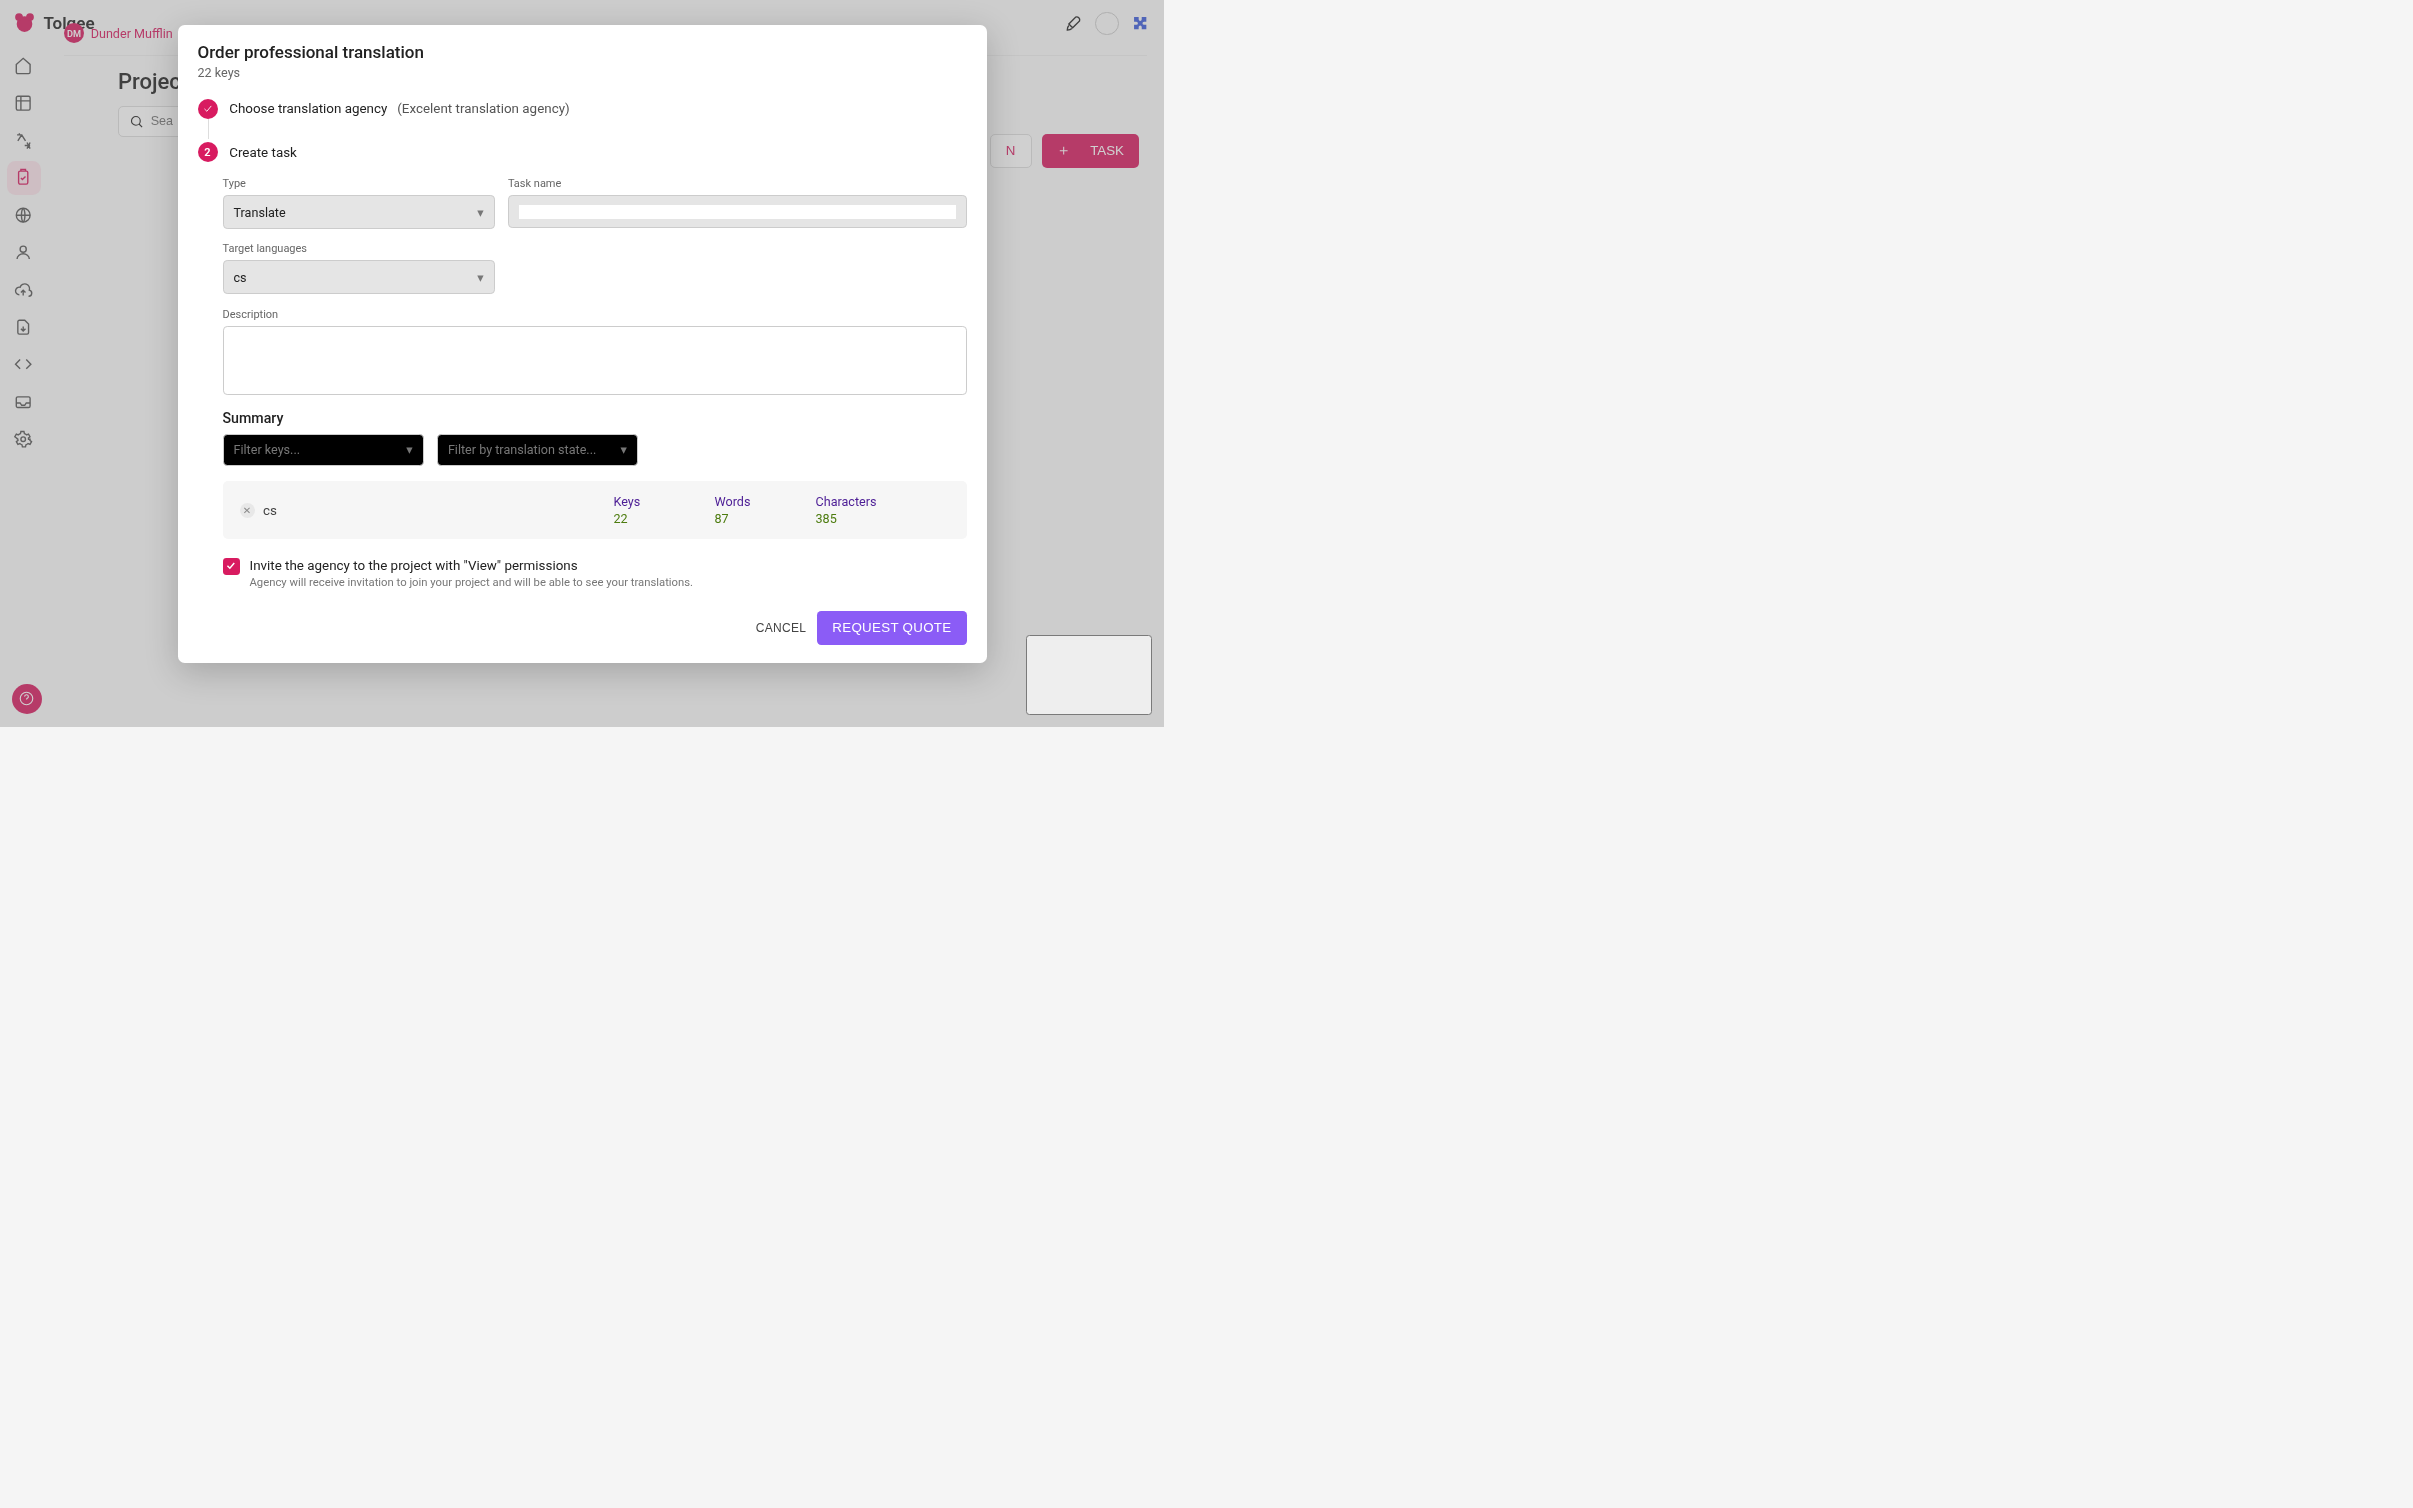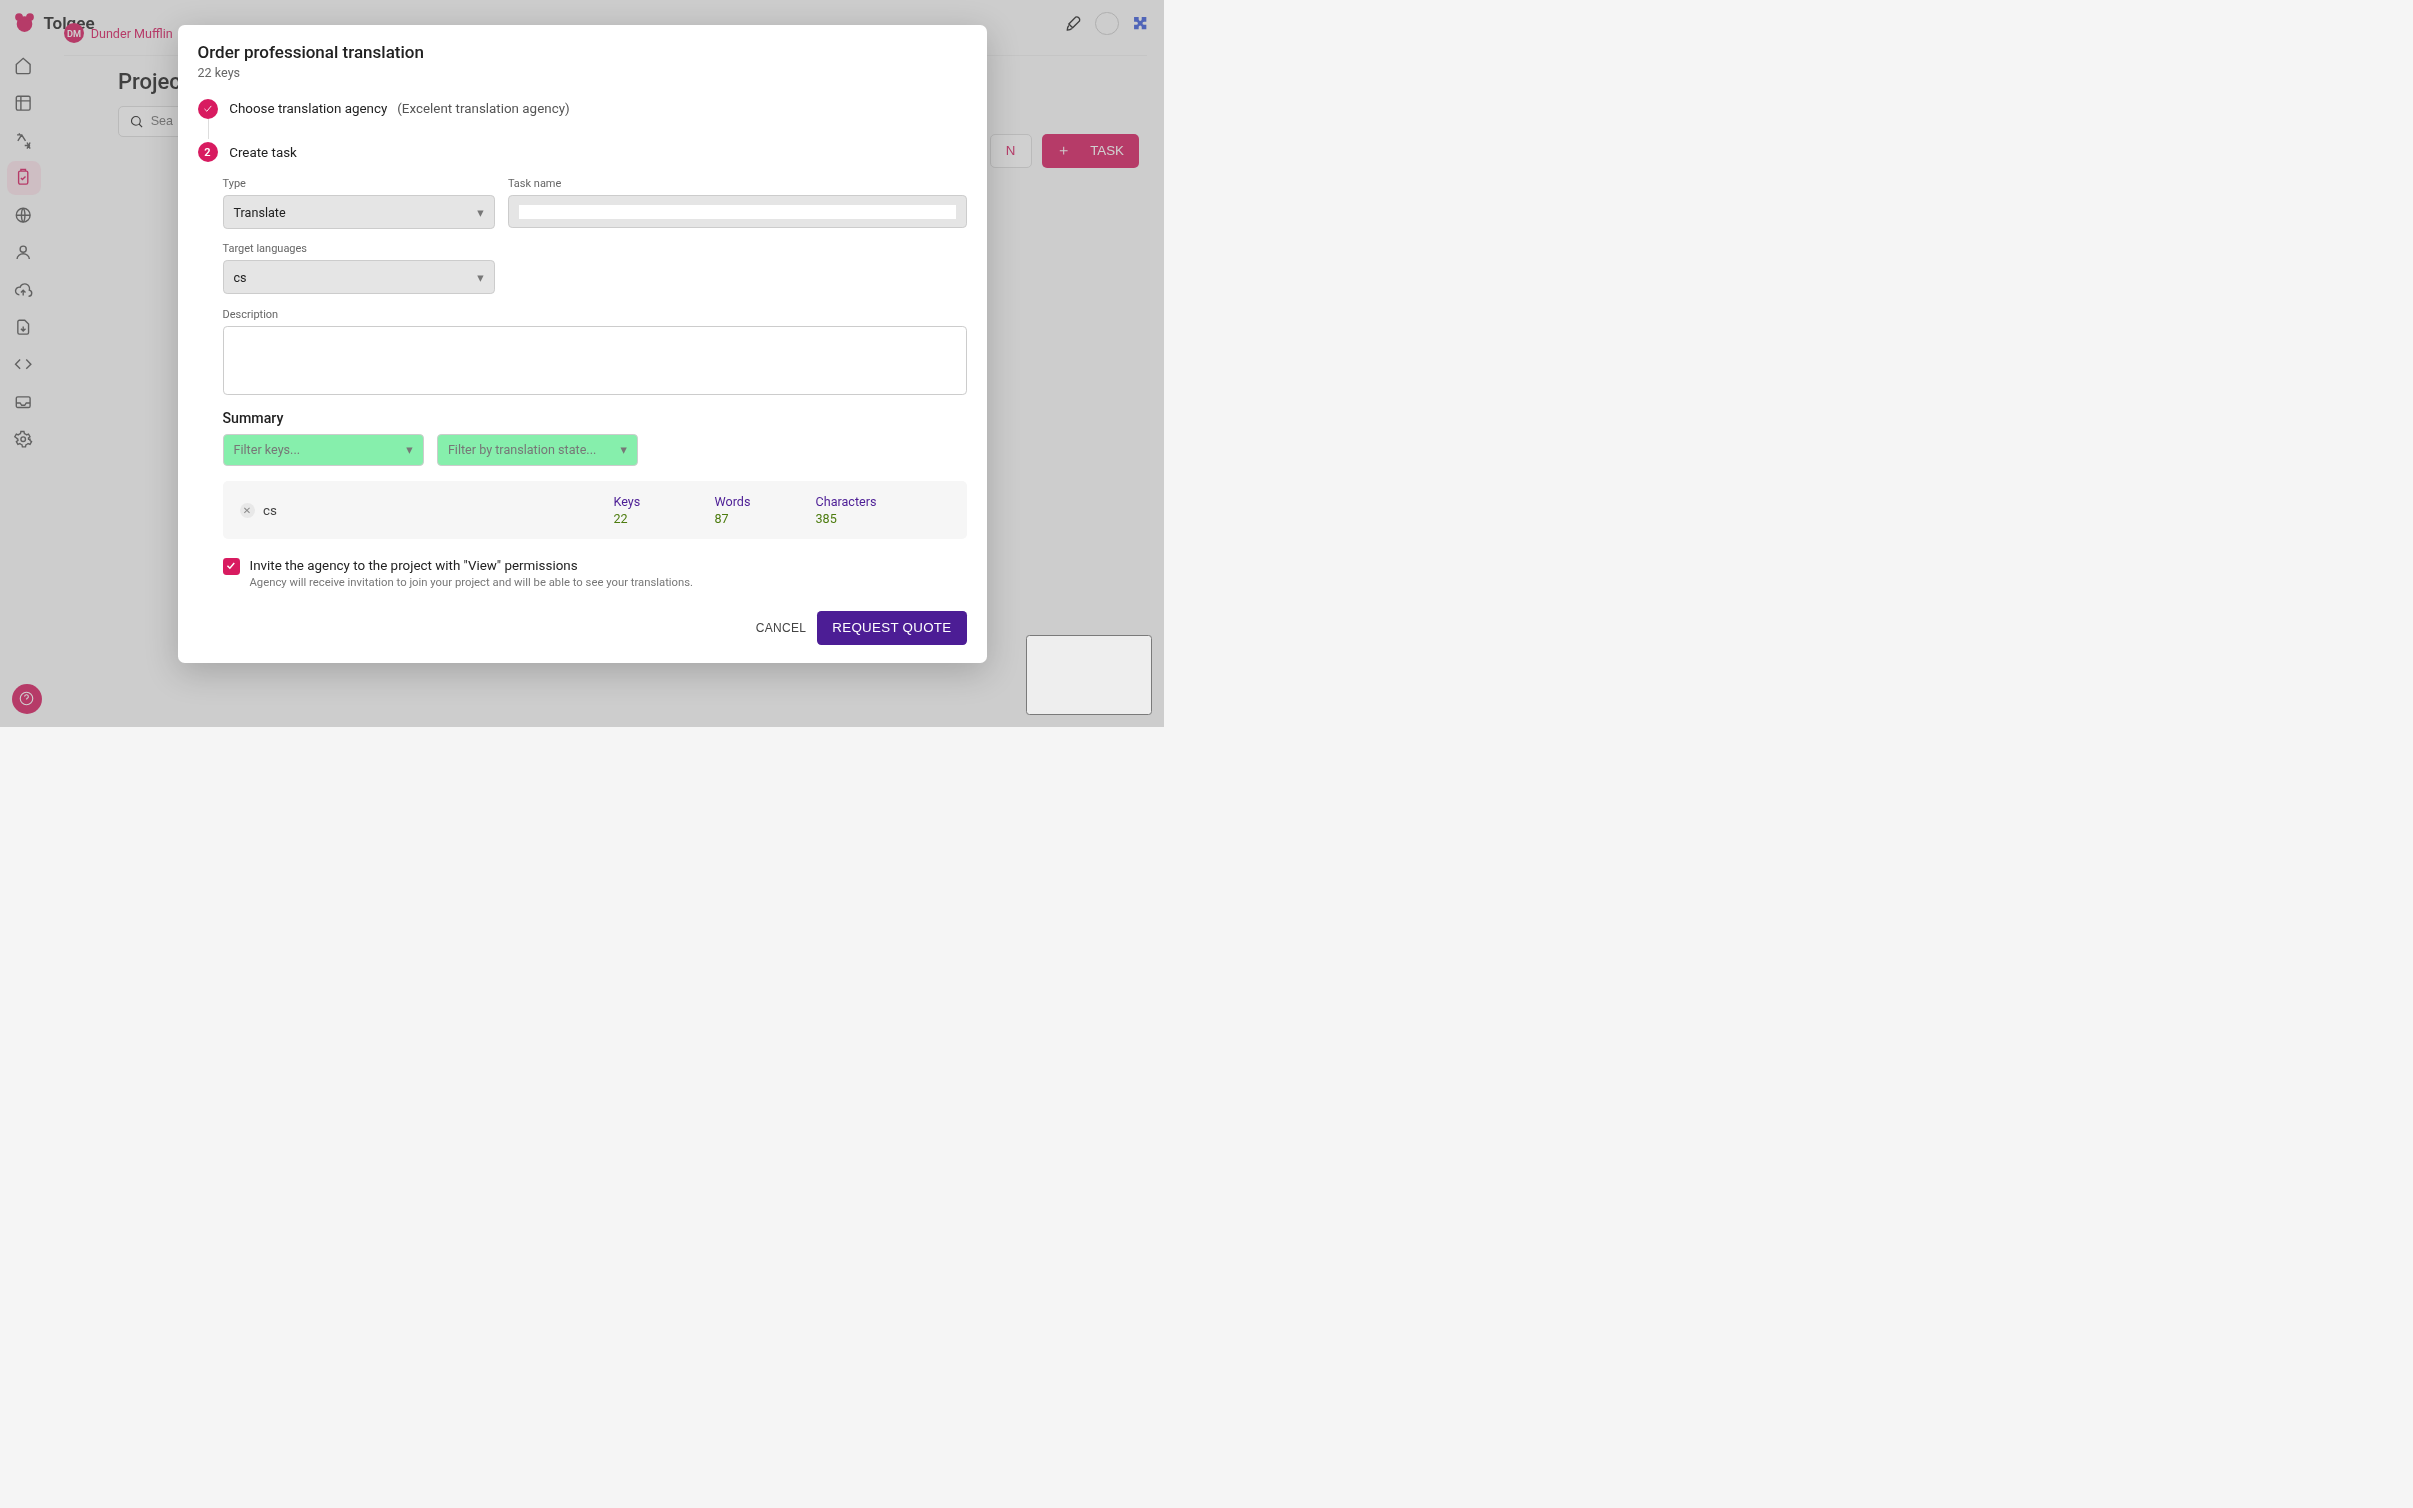--- a/index.html
+++ b/index.html
@@ -138,21 +138,21 @@
   border:0.8px solid #ccc; border-radius:4.2px;
   min-height:69px; padding:8.4px 10px; width:100%;
 }
 
 .summary-title { font-size:14.2px; font-weight:500; margin-top:15px; padding-left:25px;}
 .filter-row { display:flex; gap:13.4px; margin-top:8.4px; padding-left:25px;}
 .filter-select {
   border:0.8px solid #ccc; border-radius:4.2px;
   padding:7.5px 10px; font-size:12.6px; color:#777;
   display:flex; align-items:center; justify-content:space-between;
-  background:#86efac;
+  background:#000000;
 }
 .filter-select:first-child { width:201px; }
 .filter-select:nth-child(2) { width:201px; }
 
 .summary-box {
   background:#f6f6f6; border-radius:5px;
   margin: 15px 0 0 25px;
   padding: 13.4px 17px;
   display:grid;
   grid-template-columns: 1fr 101px 101px 134px;
@@ -183,21 +183,21 @@
 .modal-actions {
   display:flex; justify-content:flex-end; gap:1px;
   margin-top:22px;
 }
 .btn-text {
   background:none;border:none;color:#444;
   font-size:12px;font-weight:500;letter-spacing:0.3px;
   padding:8.4px 10px; cursor:pointer;
 }
 .btn-request {
-  background:#4c1d95;color:#fff;border:none;
+  background:#8b5cf6;color:#fff;border:none;
   padding:9.2px 15px;border-radius:4.2px;font-weight:500;
   letter-spacing:0.3px; cursor:pointer;
 }
 
 
 .mini-preview {
   position:absolute; right:11.7px; bottom:11.7px;
   width:126px; height:80px;
   border:1.7px solid #7a7a7a; border-radius:3.4px;
   background:#eee;

